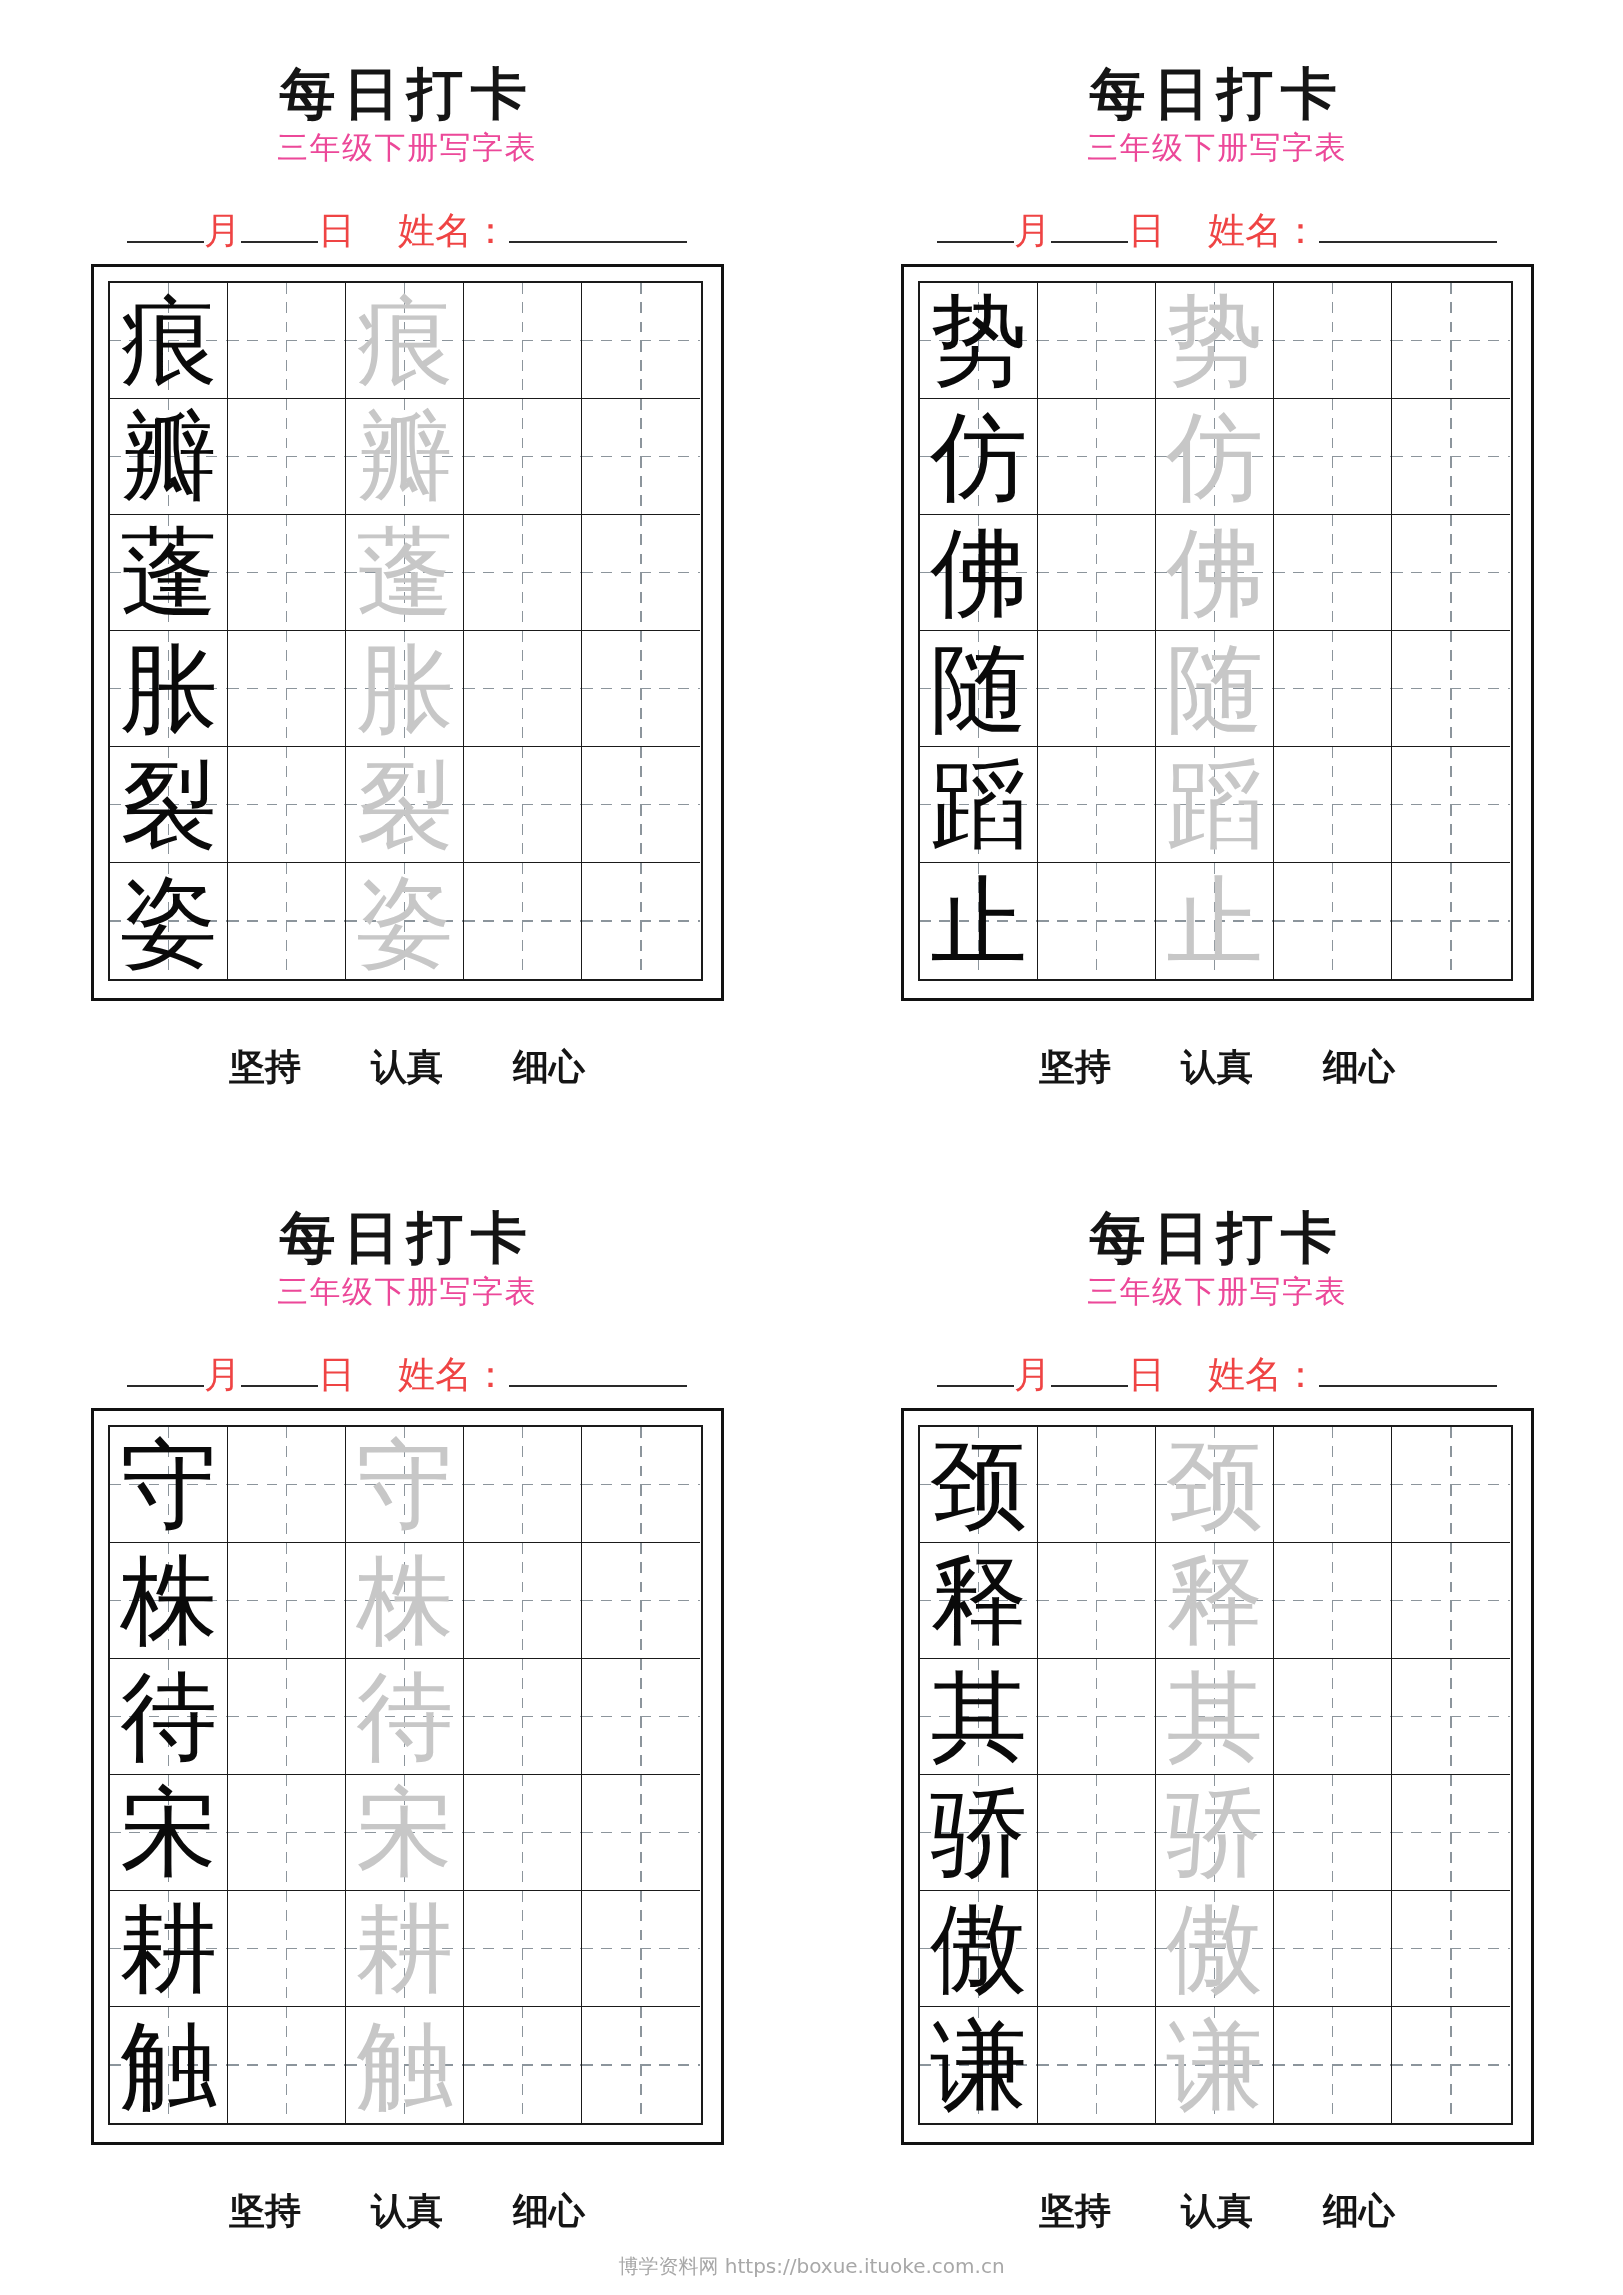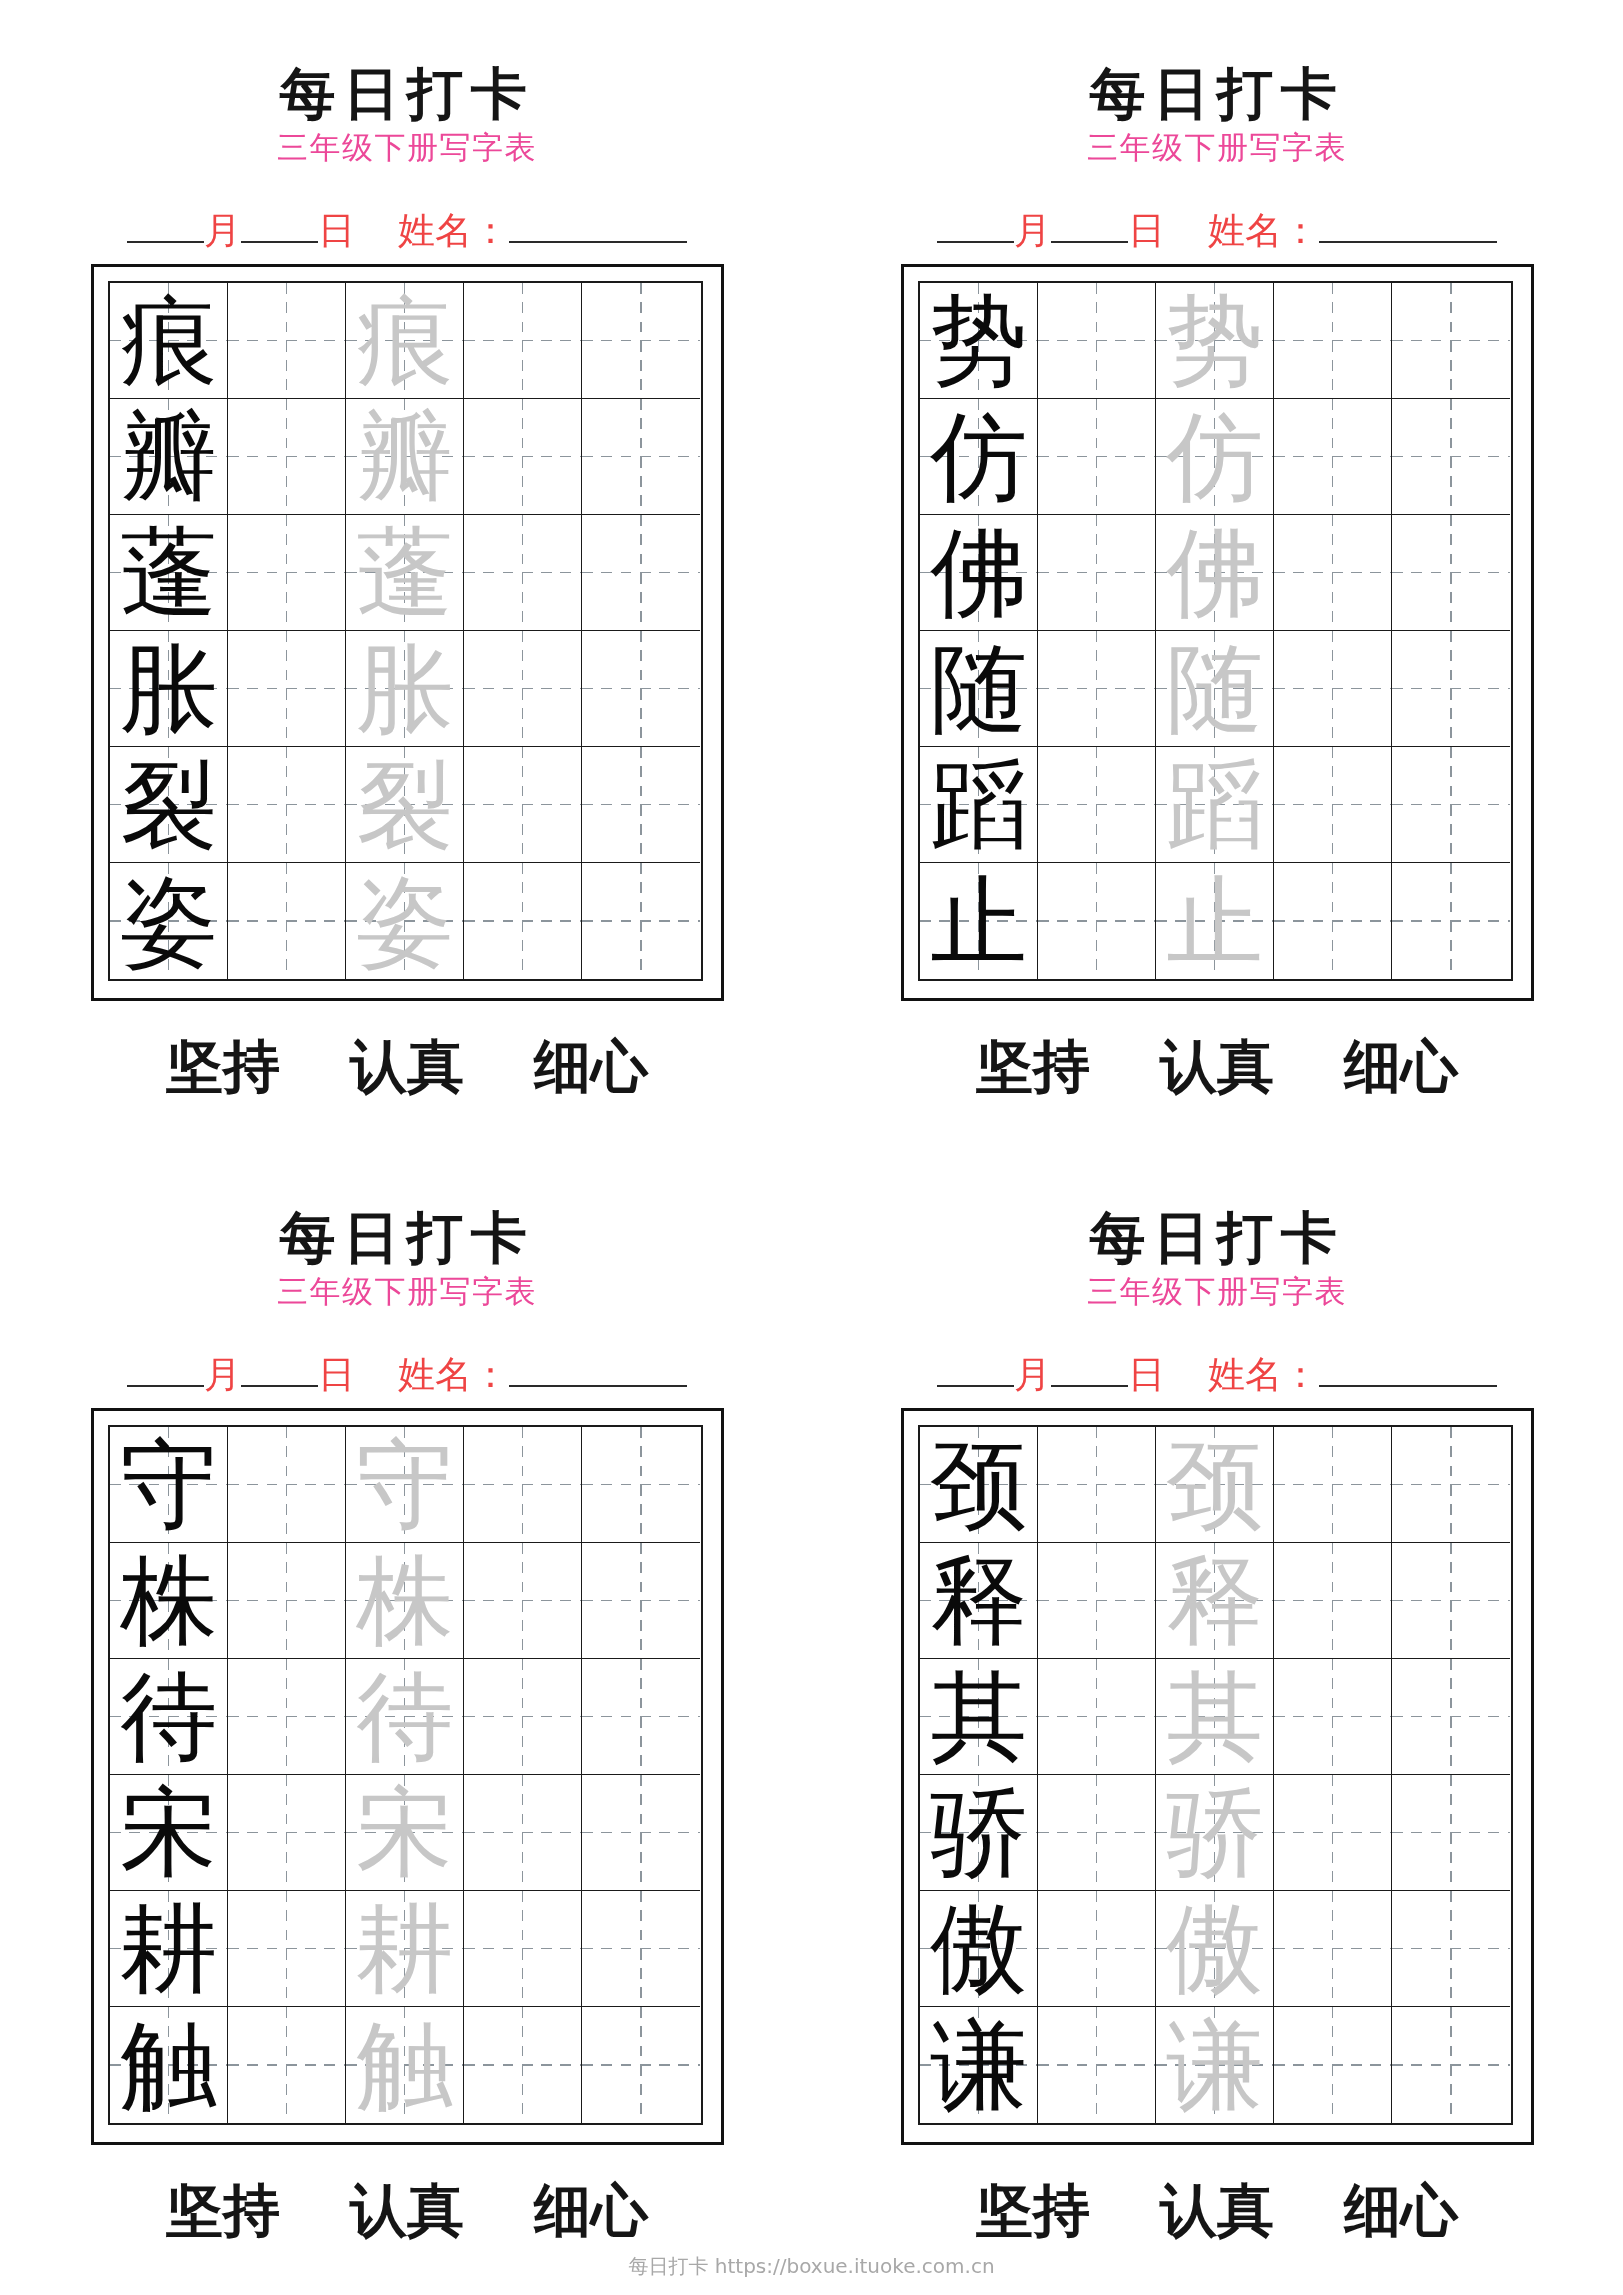--- a/index.html
+++ b/index.html
@@ -111,21 +111,21 @@
     justify-content: center;
     font-size: 97px;
     line-height: 1;
     z-index: 2;
   }
   .char.model { color: #0a0a0a; }
   .char.trace { color: #c7c7c7; }
 
   .footer {
     margin-top: 34px;
-    font-size: 57px;
+    font-size: 36px;
     line-height: 62px;
     font-weight: bold;
     color: #151515;
     display: flex;
     justify-content: center;
     gap: 70px;
   }
   .watermark {
     position: absolute;
     left: 0; right: 0;
@@ -418,15 +418,15 @@
           <div class="cell"></div>
         </div>
     </div>
     <div class="footer">
       <span>坚持</span>
       <span>认真</span>
       <span>细心</span>
     </div>
   </section>
 
-  <div class="watermark">每日打卡 https://boxue.ituoke.com.cn</div>
+  <div class="watermark">博学资料网 https://boxue.ituoke.com.cn</div>
 </div>
 
 
 </body></html>

